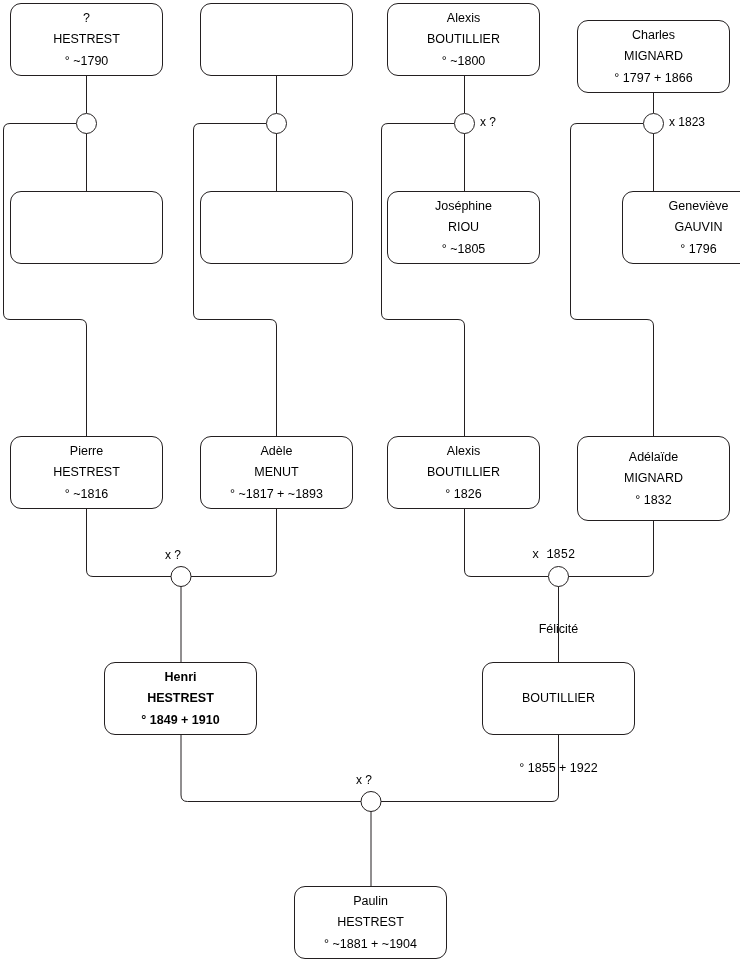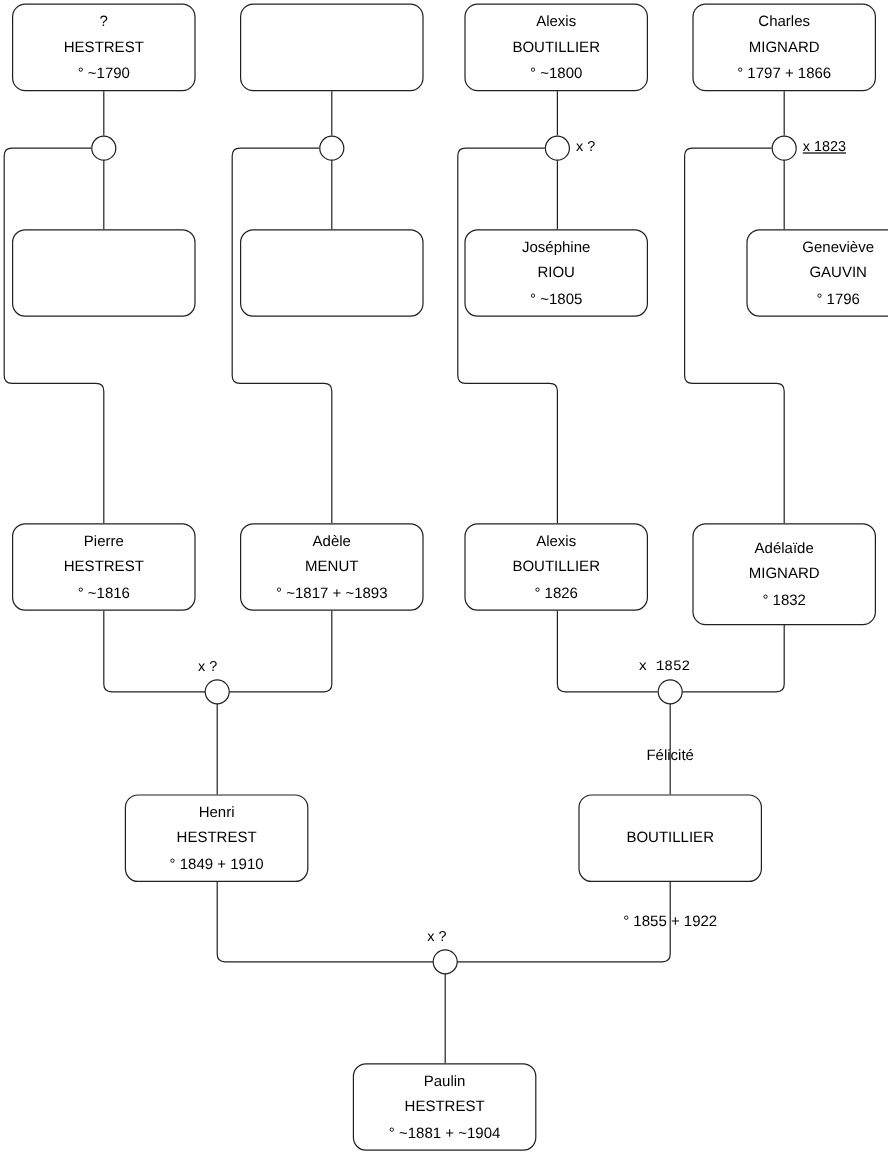--- a/index.html
+++ b/index.html
@@ -129,21 +129,21 @@
     
     
   </div>
 
   <div class="node" style="left:387px; top:3px;   width:153px; height:73px;">
     <span class="given">Alexis</span>
     <span class="surname">BOUTILLIER</span>
     <span class="dates">° ~1800</span>
   </div>
 
-  <div class="node" style="left:577px; top:3px;   width:153px; height:73px;">
+  <div class="node" style="left:577px; top:20px;   width:153px; height:73px;">
     <span class="given">Charles</span>
     <span class="surname">MIGNARD</span>
     <span class="dates">° 1797 + 1866</span>
   </div>
 
   <div class="node empty" style="left:10px;  top:191px; width:153px; height:73px;">
     
     
     
   </div>
@@ -183,37 +183,37 @@
     <span class="surname">BOUTILLIER</span>
     <span class="dates">° 1826</span>
   </div>
 
   <div class="node" style="left:577px; top:436px; width:153px; height:85px;">
     <span class="given">Adélaïde</span>
     <span class="surname">MIGNARD</span>
     <span class="dates">° 1832</span>
   </div>
 
-  <div class="node" style="left:104px; top:662px; width:153px; height:73px;">
+  <div class="node" style="left:104px; top:662px; width:153px; height:73px;font-weight:bold;">
     <span class="given">Henri</span>
     <span class="surname">HESTREST</span>
     <span class="dates">° 1849 + 1910</span>
   </div>
 
   <div class="node" style="left:482px; top:662px; width:153px; height:73px;gap:48px;">
     <span class="given">Félicité</span>
     <span class="surname">BOUTILLIER</span>
     <span class="dates">° 1855 + 1922</span>
   </div>
 
   <div class="node" style="left:294px; top:886px; width:153px; height:73px;">
     <span class="given">Paulin</span>
     <span class="surname">HESTREST</span>
     <span class="dates">° ~1881 + ~1904</span>
   </div>
 
   <span class="union-label" style="left:480px; top:116px;">x ?</span>
-  <span class="union-label" style="left:669px; top:116px;text-decoration:underline;">x 1823</span>
+  <span class="union-label" style="left:669px; top:116px;">x 1823</span>
   <span class="union-label" style="left:165px; top:549px;">x ?</span>
   <span class="union-label" style="left:532px; top:549px;font-family:Liberation Mono, monospace;">x 1852</span>
   <span class="union-label" style="left:356px; top:774px;">x ?</span>
 
 </div>
 
 </body></html>

